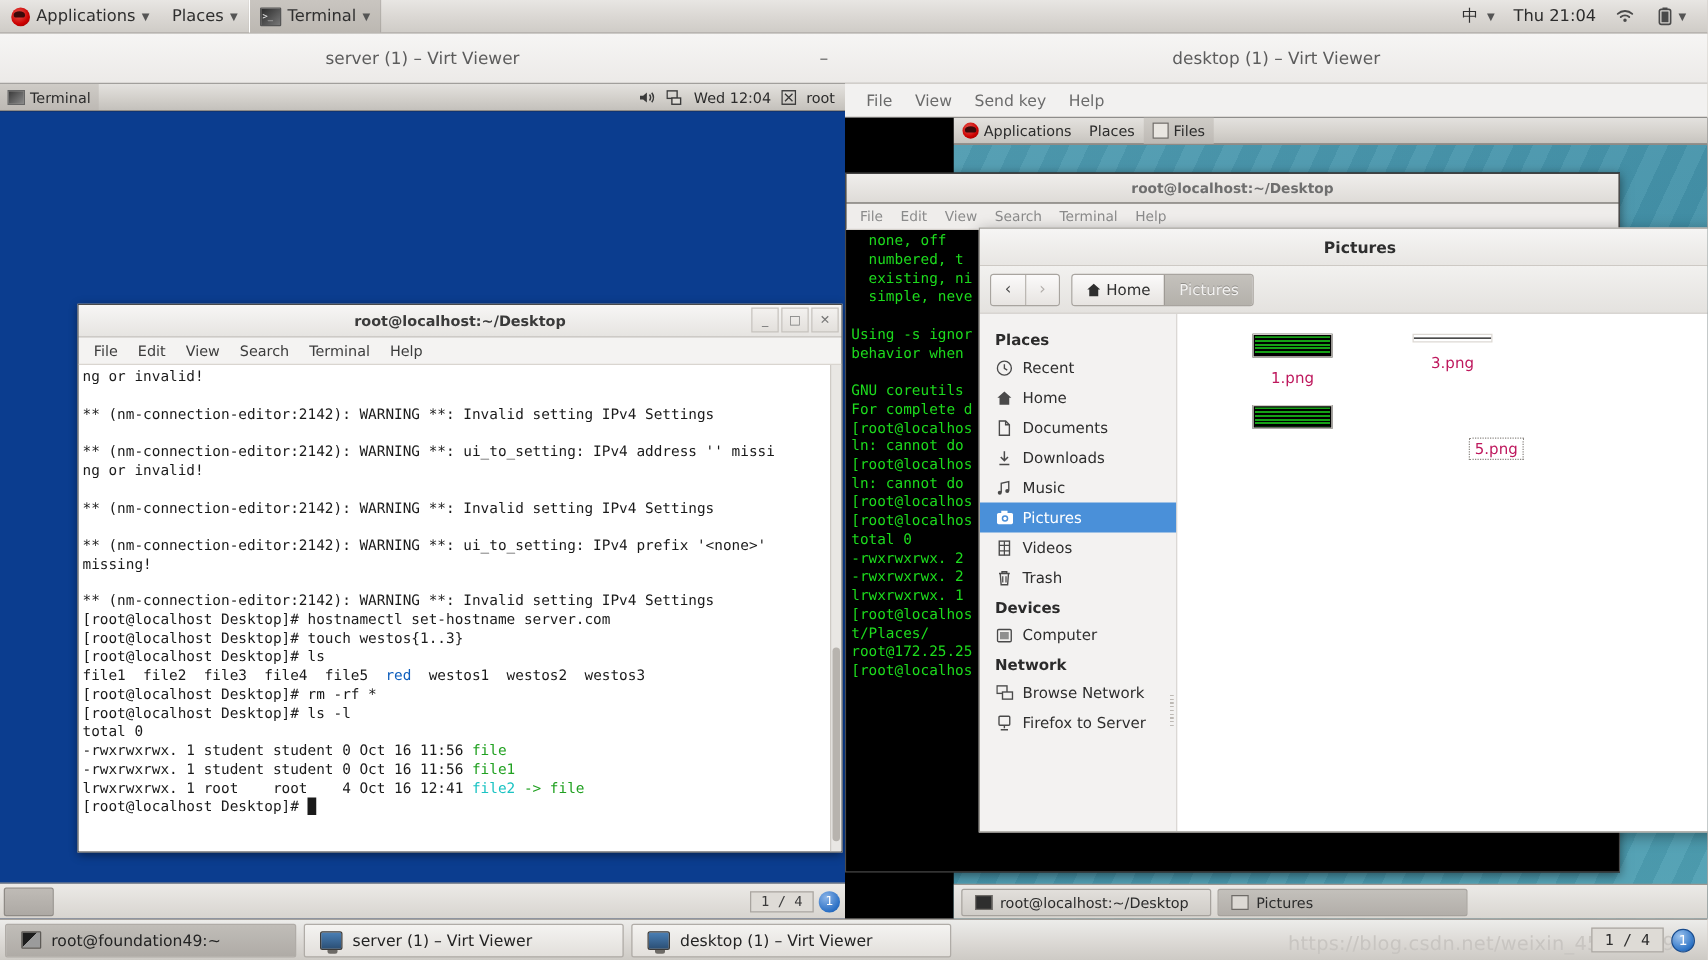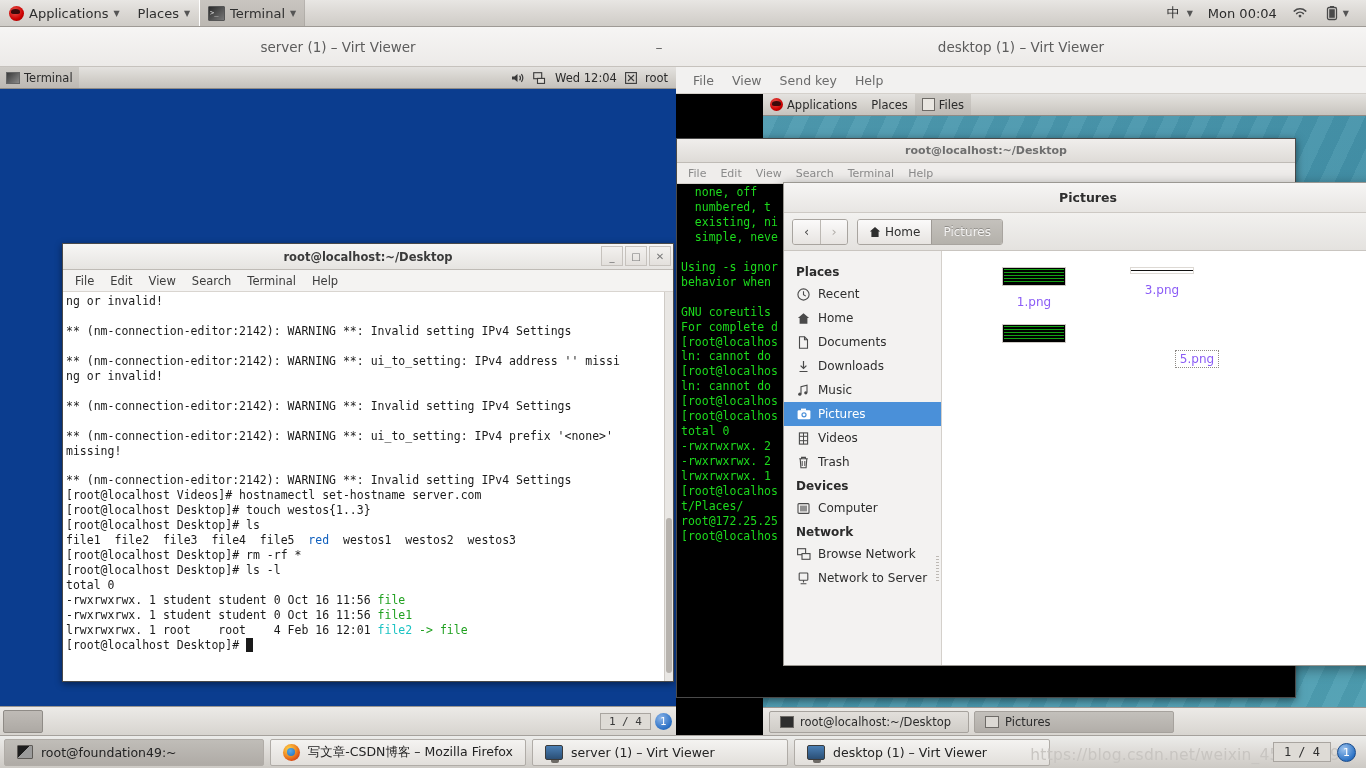--- a/index.html
+++ b/index.html
@@ -260,21 +260,21 @@
     border: 1px solid #cfcbc6; background: #000; position: relative; overflow: hidden;
   }
   .na-thumb .lines {
     position: absolute; inset: 1px;
     background-image:
       repeating-linear-gradient(to bottom, rgba(25,190,25,.85) 0 1.5px, transparent 1.5px 3px);
   }
   .na-thumb.v2 .lines { background-image: repeating-linear-gradient(to bottom, rgba(25,190,25,.7) 0 1px, transparent 1px 3px); }
   .na-thumb.v3 { height: 7px; background: #fff; border-color: #ddd9d4; }
   .na-thumb.v3 .lines { background: #111; inset: 2px 0; }
-  .na-fname { font-size: 12px; color: #8b5cf6; display: inline-block; padding: 1px 4px; }
+  .na-fname { font-size: 12px; color: #be185d; display: inline-block; padding: 1px 4px; }
   .na-fname.focused { border: 1px dotted #8d8984; text-align: right; }
 
   
   .dg-bottombar {
     position: absolute; left: 0; right: 0; bottom: 0; height: 28px;
     background: linear-gradient(to bottom,#eceae7,#d8d5d0);
     border-top: 1px solid #9a9691; display: flex; align-items: center; gap: 5px; padding-left: 6px;
   }
   .dg-task {
     display: flex; align-items: center; gap: 6px; height: 22px; padding: 0 10px;
@@ -363,21 +363,21 @@
         <span class="term-mini">&gt;_</span>
         <span>Terminal</span>
         <span class="caret">▼</span>
       </div>
     </div>
     <div class="right">
       <div class="panel-item">
         <span class="ime">中</span>
         <span class="caret">▼</span>
       </div>
-      <div class="clock">Mon 00:04</div>
+      <div class="clock">Thu 21:04</div>
       <div class="panel-item">
         <svg class="svg-ic" width="16" height="14" viewBox="0 0 16 14">
           <path d="M8 11.5a1.4 1.4 0 100-2.8 1.4 1.4 0 000 2.8z" fill="#4a4a4a"></path>
           <path d="M4.6 7.6a5 5 0 016.8 0" stroke="#4a4a4a" stroke-width="1.5" fill="none" stroke-linecap="round"></path>
           <path d="M2.2 5.1a8.5 8.5 0 0111.6 0" stroke="#4a4a4a" stroke-width="1.5" fill="none" stroke-linecap="round"></path>
         </svg>
       </div>
       <div class="panel-item">
         <svg class="svg-ic" width="12" height="16" viewBox="0 0 12 16">
           <rect x="1.5" y="2.5" width="9" height="12" rx="1.5" stroke="#4a4a4a" stroke-width="1.3" fill="none"></rect>
@@ -447,30 +447,30 @@
 <span></span>
 <span>** (nm-connection-editor:2142): WARNING **: ui_to_setting: IPv4 address '' missi</span>
 <span>ng or invalid!</span>
 <span></span>
 <span>** (nm-connection-editor:2142): WARNING **: Invalid setting IPv4 Settings</span>
 <span></span>
 <span>** (nm-connection-editor:2142): WARNING **: ui_to_setting: IPv4 prefix '&lt;none&gt;'</span>
 <span>missing!</span>
 <span></span>
 <span>** (nm-connection-editor:2142): WARNING **: Invalid setting IPv4 Settings</span>
-<span>[root@localhost Videos]# hostnamectl set-hostname server.com</span>
+<span>[root@localhost Desktop]# hostnamectl set-hostname server.com</span>
 <span>[root@localhost Desktop]# touch westos{1..3}</span>
 <span>[root@localhost Desktop]# ls</span>
 <span>file1  file2  file3  file4  file5  </span><span class="c-blue">red</span><span>  westos1  westos2  westos3</span>
 <span>[root@localhost Desktop]# rm -rf *</span>
 <span>[root@localhost Desktop]# ls -l</span>
 <span>total 0</span>
 <span>-rwxrwxrwx. 1 student student 0 Oct 16 11:56 </span><span class="c-green">file</span>
 <span>-rwxrwxrwx. 1 student student 0 Oct 16 11:56 </span><span class="c-green">file1</span>
-<span>lrwxrwxrwx. 1 root    root    4 Feb 16 12:01 </span><span class="c-cyan">file2</span><span class="c-green"> -&gt; file</span>
+<span>lrwxrwxrwx. 1 root    root    4 Oct 16 12:41 </span><span class="c-cyan">file2</span><span class="c-green"> -&gt; file</span>
 <span>[root@localhost Desktop]# </span><span class="cursor-blk">&nbsp;</span>
             <div class="term-scroll"><div class="thumb"></div></div>
           </div>
         </div>
 
         <div class="guest-bottombar">
           <div class="gb-task"></div>
           <div class="gb-right">
             <span class="gb-ws">1 / 4</span>
             <span class="gb-badge">1</span>
@@ -683,21 +683,21 @@
                   </span>
                   <span>Browse Network</span>
                 </div>
                 <div class="na-item">
                   <span class="ic">
                     <svg width="13" height="13" viewBox="0 0 13 13">
                         <rect x="2.2" y="1" width="8.6" height="7.2" rx="0.8" stroke="#4a4a4a" stroke-width="1.1" fill="none"></rect>
                         <path d="M6.5 8.2v2.4M3.6 11.8h5.8" stroke="#4a4a4a" stroke-width="1.1"></path>
                       </svg>
                   </span>
-                  <span>Network to Server</span>
+                  <span>Firefox to Server</span>
                 </div>
                 <div class="na-side-grip"></div>
               </div>
 
               <div class="na-files">
                 <div class="na-grid">
                   <div class="na-file">
                     <div class="na-thumb">
                         <div class="lines"></div>
                       </div>
@@ -729,27 +729,23 @@
               <span class="mini-icon light"></span>
               <span>Pictures</span>
             </div>
           </div>
         </div>
       </div>
     </div>
   </div>
 
   <div class="host-taskbar">
-    <div class="ht-btn active" style="width:260px">
+    <div class="ht-btn active" style="width:233px">
       <span class="ht-term-ico"></span>
       <span>root@foundation49:~</span>
-    </div>
-    <div class="ht-btn" style="width:256px">
-      <span class="ht-ff-ico"></span>
-      <span>写文章-CSDN博客 – Mozilla Firefox</span>
     </div>
     <div class="ht-btn" style="width:256px">
       <span class="ht-vv-ico"></span>
       <span>server (1) – Virt Viewer</span>
     </div>
     <div class="ht-btn" style="width:256px">
       <span class="ht-vv-ico"></span>
       <span>desktop (1) – Virt Viewer</span>
     </div>
     <div class="ht-right">

